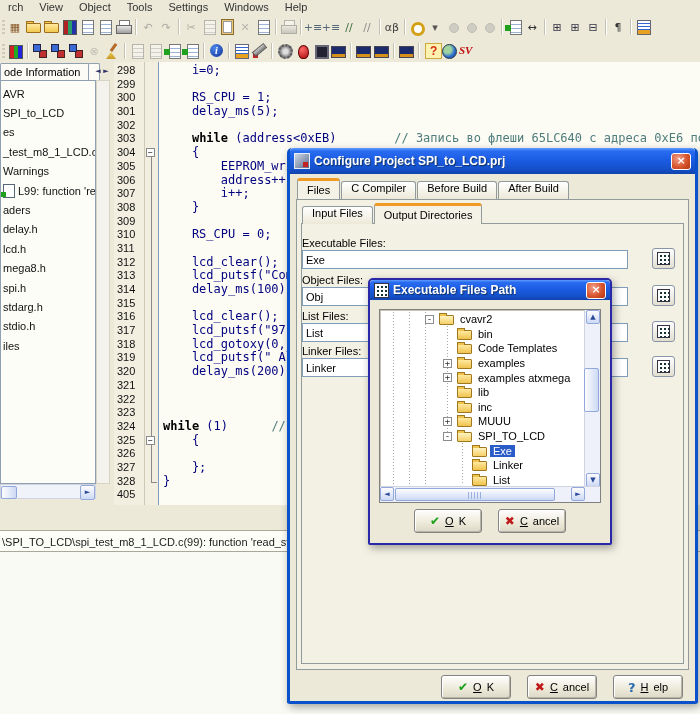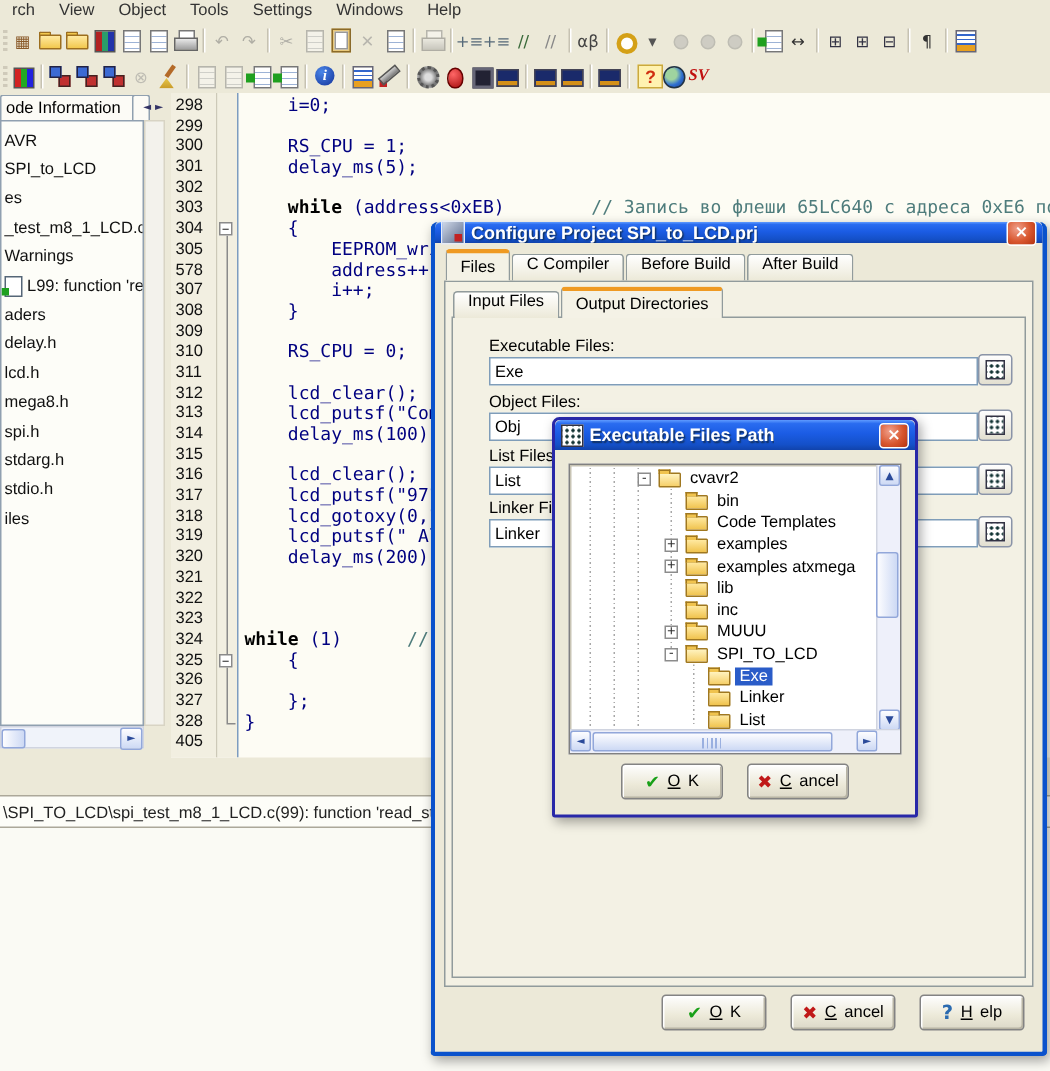--- a/index.html
+++ b/index.html
@@ -94,42 +94,42 @@
   .cm{color:#4e7c7c;}
   .foldline{position:absolute;left:37px;top:95px;width:1px;height:325px;background:#8a8a8a;z-index:1;}
   .foldelbow{position:absolute;left:37px;top:420px;width:6px;height:1px;background:#8a8a8a;z-index:1;}
   
   .msgbar{position:absolute;left:0;top:530px;width:700px;height:22px;background:#fdfdf8;border-top:1px solid #aca899;
        border-bottom:1px solid #aca899;font:11px/22px "Liberation Sans",sans-serif;color:#222;padding-left:2px;box-sizing:border-box;white-space:nowrap;overflow:hidden;}
   .bottompanel{position:absolute;left:0;top:552px;width:700px;height:162px;background:#fafaf4;}
   
   .xpwin{position:absolute;background:#ece9d8;border:3px solid #0a52cc;border-top:none;border-radius:5px 5px 3px 3px;
        box-shadow:2px 3px 8px rgba(0,0,0,.35);}
-  .xptitle{height:14px;border-radius:4px 4px 0 0;display:flex;align-items:center;gap:4px;padding:0 4px;
+  .xptitle{height:26px;border-radius:4px 4px 0 0;display:flex;align-items:center;gap:4px;padding:0 4px;
        background:linear-gradient(180deg,#5f9bff 0%,#2a6cf0 12%,#1b5ce4 45%,#1450c8 82%,#1143ab 100%);}
   .xttext{color:#fff;font:bold 12px "Liberation Sans",sans-serif;text-shadow:1px 1px 1px #103060;white-space:nowrap;overflow:hidden;}
   .xpclose{margin-left:auto;width:18px;height:15px;flex:none;border:1px solid #fff;border-radius:3px;
        background:radial-gradient(circle at 35% 30%,#f0a08c,#d8562e 55%,#b23210);color:#fff;
        font:bold 11px/14px "DejaVu Sans",sans-serif;text-align:center;}
   .cfgico{width:14px;height:14px;flex:none;background:linear-gradient(135deg,#cfd8e8,#5a6a8a);border:1px solid #e6ecf6;position:relative;}
   .cfgico::after{content:"";position:absolute;right:1px;bottom:1px;width:5px;height:5px;background:#c22222;}
   .pdico{width:13px;height:13px;flex:none;background:#fff;border:1px solid #334;
        background-image:radial-gradient(#133 1px,transparent 1.2px);background-size:4px 4px;background-position:1px 1px;}
   
   .dlg{left:287px;top:148px;width:405px;height:553px;z-index:10;}
   .dbody{position:relative;height:calc(100% - 21px);}
   .xtabs{position:absolute;left:7px;top:4px;height:22px;z-index:4;white-space:nowrap;}
   .xtab{display:inline-block;height:17px;line-height:17px;padding:0 9px;font:11px "Liberation Sans",sans-serif;
        background:linear-gradient(#ffffff,#ece9d8);border:1px solid #919b9c;border-bottom:none;border-radius:3px 3px 0 0;
        margin-right:1px;vertical-align:bottom;position:relative;}
   .xtab.active{background:#f4f2e6;border-top:3px solid #ef9a23;height:18px;line-height:18px;z-index:5;}
   .pagebox{position:absolute;left:6px;right:6px;top:25px;bottom:36px;border:1px solid #919b9c;background:#f3f1e4;}
   .xtabs.sub{left:5px;top:3px;}
   .subpage{position:absolute;left:4px;right:4px;top:23px;bottom:5px;border:1px solid #919b9c;background:#f3f1e4;}
-  .frow{position:absolute;left:24px;right:8px;height:34px;}
+  .frow{position:absolute;left:0;right:8px;height:34px;}
   .flabel{font:11px "Liberation Sans",sans-serif;color:#000;}
   .finput{display:block;margin-top:1px;width:318px;height:15px;border:1px solid #7f9db9;background:#fff;
        font:11px "Liberation Sans",sans-serif;padding:1px 3px;box-sizing:content-box;}
   .fbrowse{position:absolute;right:0;top:11px;width:21px;height:19px;background:linear-gradient(#fefefe,#e2dfd0);
        border:1px solid #8a94a8;border-radius:3px;display:inline-flex;align-items:center;justify-content:center;}
   .brico{width:11px;height:11px;background:#fff;border:1px solid #334;
        background-image:radial-gradient(#133 1px,transparent 1.2px);background-size:4px 4px;background-position:1px 1px;}
   .dbuttons{position:absolute;bottom:7px;right:12px;display:flex;gap:16px;}
   .btn3d{width:68px;height:22px;background:linear-gradient(#fefefe,#ece9d8 60%,#dcd8c8);border:1px solid #838383;border-radius:3px;
        box-shadow:inset 1px 1px 0 #fff, inset -1px -1px 0 #b8b4a4;display:inline-flex;align-items:center;justify-content:center;gap:5px;
@@ -409,21 +409,21 @@
           <span class="ct"><span class="cp">    {</span><span class="kw"></span><span class="cp"></span><span class="cm"></span></span>
         </div>
 
         <div class="cl">
           <span class="ln">305</span>
           <span class="fr"></span>
           <span class="ct"><span class="cp">        EEPROM_write</span><span class="kw"></span><span class="cp"></span><span class="cm"></span></span>
         </div>
 
         <div class="cl">
-          <span class="ln">578</span>
+          <span class="ln">306</span>
           <span class="fr"></span>
           <span class="ct"><span class="cp">        address++;</span><span class="kw"></span><span class="cp"></span><span class="cm"></span></span>
         </div>
 
         <div class="cl">
           <span class="ln">307</span>
           <span class="fr"></span>
           <span class="ct"><span class="cp">        i++;</span><span class="kw"></span><span class="cp"></span><span class="cm"></span></span>
         </div>
 

